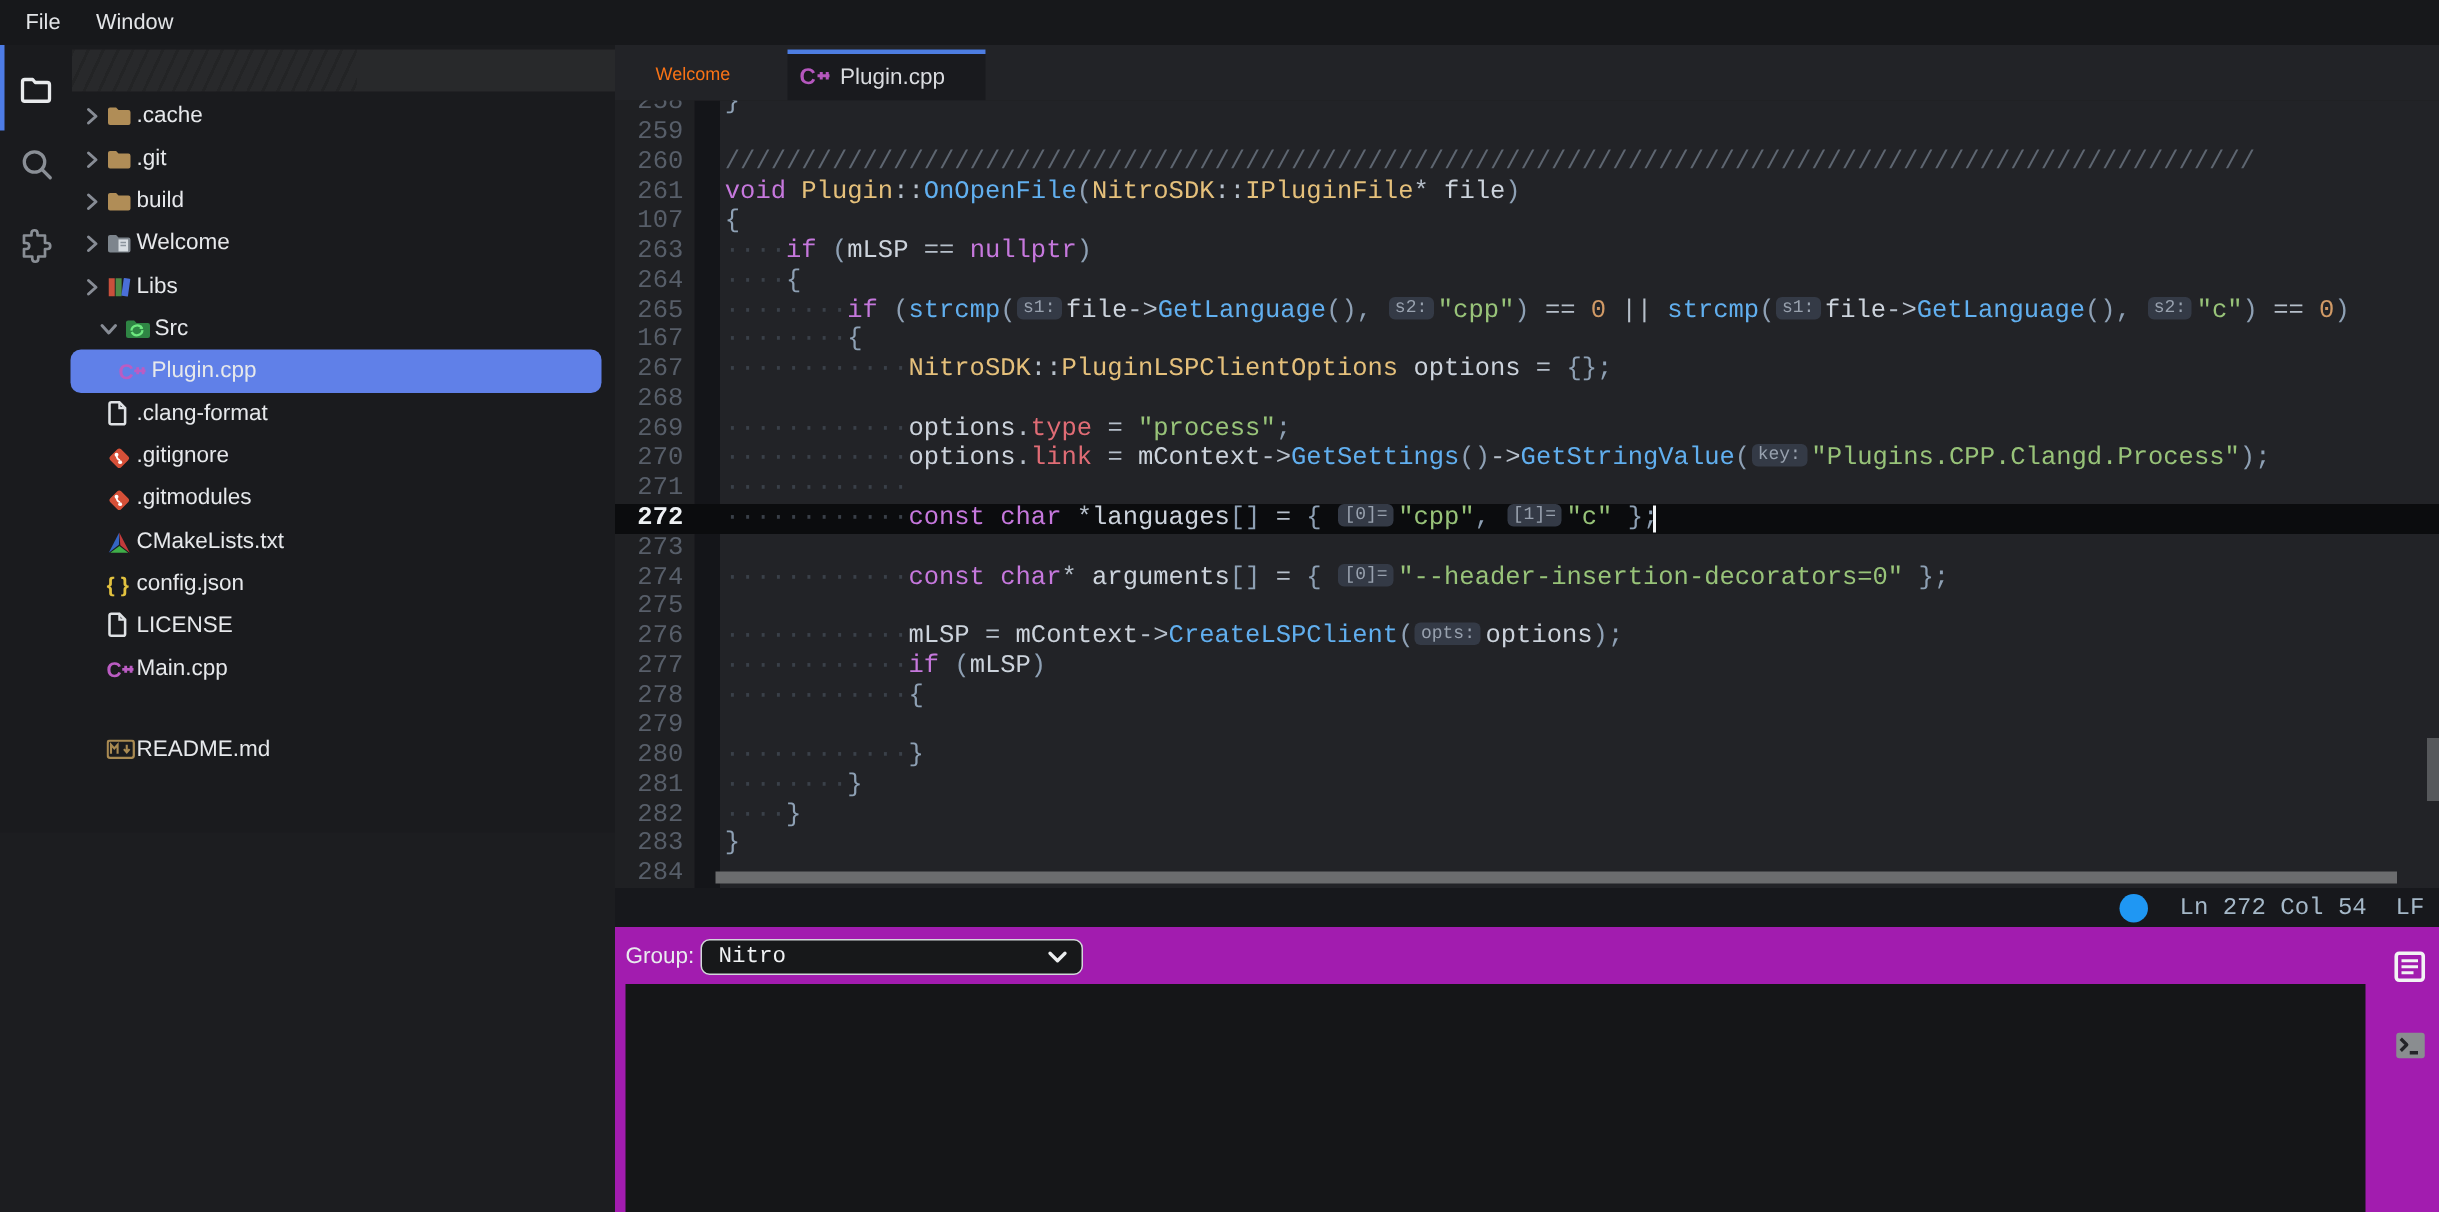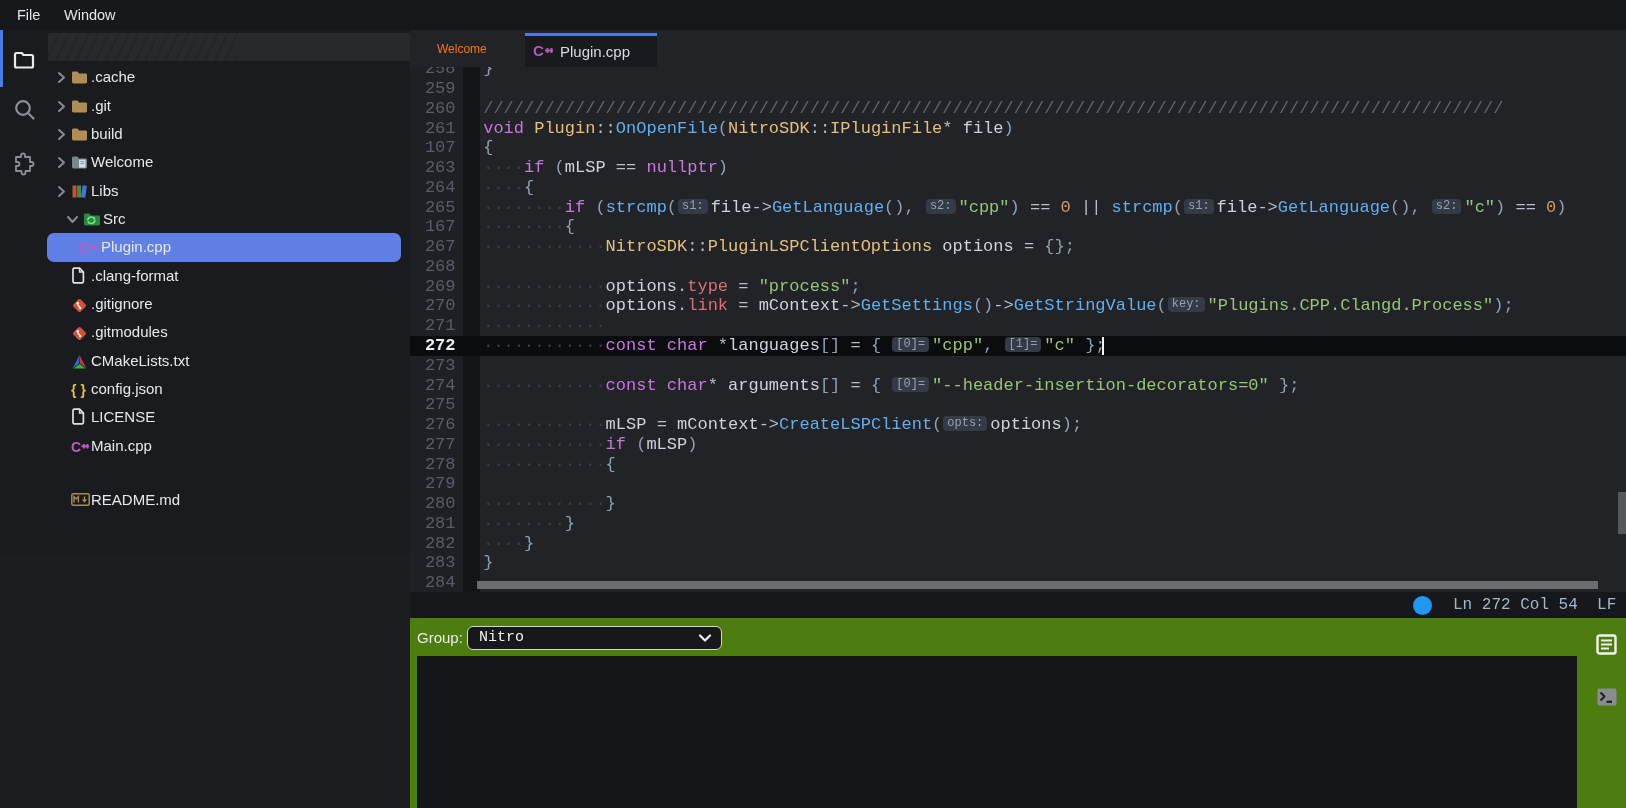--- a/index.html
+++ b/index.html
@@ -35,21 +35,21 @@
   .op{color:#b6bfca}.cm{color:#5e6671}.ws{color:#3a4049}
   .chip { display:inline-block; background:#343a46; color:#98a1ae; font-size:12px; line-height:15px; padding:0 4px; border-radius:4px; margin:0 3px 0 1px; vertical-align:middle; position:relative; top:-1px; }
   #cursor { position:absolute; width:2px; height:18px; background:#f2f4f6; }
   #hthumb { position:absolute; left:67px; top:514px; width:1121px; height:8px; background:#6b6c6e; }
   #vthumb { position:absolute; left:1208px; top:425px; width:8px; height:42px; background:#56585b; }
   
   #statusbar { left:410px; top:592px; width:1216px; height:26px; background:#17181c; }
   #stadot { position:absolute; left:1003px; top:4px; width:19px; height:19px; border-radius:50%; background:#1f97f3; }
   #statext { position:absolute; left:1043px; top:0; line-height:26px; font-family:"Liberation Mono", monospace; font-size:16px; color:#a5b8c8; white-space:pre; }
   
-  #bottomarea { left:410px; top:618px; width:1216px; height:190px; background:#4d7c0f; }
+  #bottomarea { left:410px; top:618px; width:1216px; height:190px; background:#a21caf; }
   #grouplbl { position:absolute; left:7px; top:0; height:38px; line-height:40px; font-size:15px; color:#e9ebee; }
   #gsel { position:absolute; left:57px; top:8px; width:255px; height:24px; border:1.5px solid #d3d6da; border-radius:6px; background:#17181a; }
   #gsel .gtxt { position:absolute; left:11px; top:0; line-height:21px; font-size:15px; color:#f0f2f4;font-family:Liberation Mono, monospace; }
   #bigpanel { position:absolute; left:7px; top:38px; width:1160px; height:152px; background:#151618; }
 </style>
 </head>
 <body>
 <div class="abs" id="menubar">
     <span style="left:17px">File</span>
     <span style="left:64px">Window</span>

